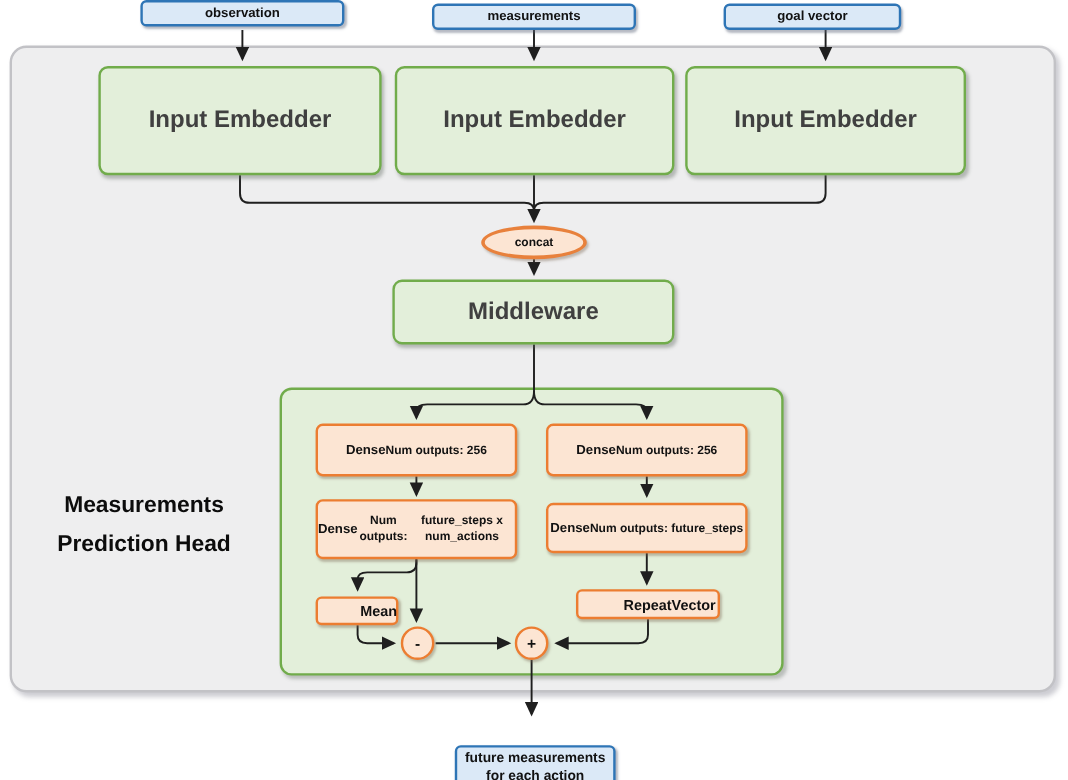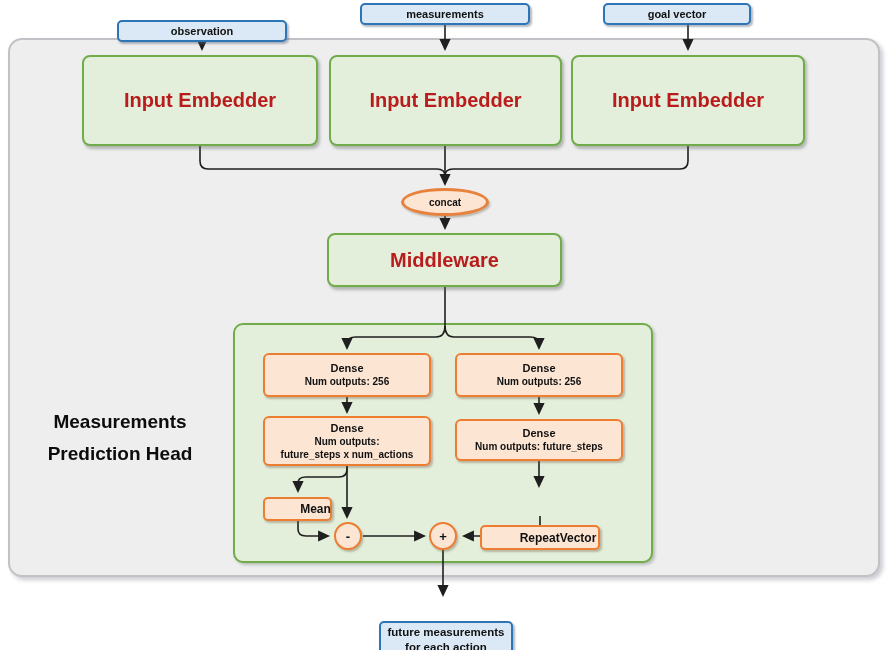--- a/index.html
+++ b/index.html
@@ -46,30 +46,30 @@
     font-weight: bold;
     color: #111111;
     box-shadow: 1.5px 2px 2px rgba(90,100,120,0.45);
   }
   .greenbox {
     background: #e3efda;
     border: 2.5px solid #71ac4b;
     border-radius: 8px;
     font-size: 20px;
     font-weight: bold;
-    color: #b91c1c;
+    color: #404040;
     box-shadow: 2px 2.5px 3px rgba(90,100,90,0.4);
   }
   .orangebox {
     background: #fce5d3;
     border: 2.5px solid #ec7d31;
     border-radius: 6px;
     color: #111111;
     box-shadow: 1.5px 2px 2px rgba(120,100,80,0.4);
-    flex-direction: column;
+    flex-direction: row;
     line-height: 13px;
   }
   .orangebox .ttl { font-size: 11px; font-weight: bold; }
   .orangebox .dtl { font-size: 10px; font-weight: bold; }
   .smallorange {
     background: #fce5d3;
     border: 2.5px solid #ec7d31;
     border-radius: 5px;
     font-size: 12px;
     font-weight: bold;
@@ -158,21 +158,21 @@
       <path d="M298,521 L298,529 Q298,536 306,536 L328,536" marker-end="url(#arw)"></path>
 
       <path d="M363,536 L424,536" marker-end="url(#arw)"></path>
 
       <path d="M540,516 L540,529 Q540,536 532,536 L464,536" marker-end="url(#arw)"></path>
 
       <path d="M443,550 L443,595" marker-end="url(#arw)"></path>
     </g>
   </svg>
 
-  <div class="node chip" style="left:117px; top:20px; width:170px;">observation</div>
+  <div class="node chip" style="left:117px; top:0; width:170px;">observation</div>
   <div class="node chip" style="left:360px; top:3px; width:170px;">measurements</div>
   <div class="node chip" style="left:603px; top:3px; width:148px;">goal vector</div>
 
   <div class="node greenbox" style="left:82px; top:55px; width:236px; height:91px;">Input Embedder</div>
   <div class="node greenbox" style="left:329px; top:55px; width:233px; height:91px;">Input Embedder</div>
   <div class="node greenbox" style="left:571px; top:55px; width:234px; height:91px;">Input Embedder</div>
 
   <div class="node ellipse" style="left:401px; top:188px; width:88px; height:28px;">concat</div>
 
   <div class="node greenbox" style="left:327px; top:233px; width:235px; height:54px;">Middleware</div>
@@ -195,21 +195,21 @@
     <span class="ttl">Dense</span>
     <span class="dtl">Num outputs:</span>
     <span class="dtl">future_steps x num_actions</span>
   </div>
   <div class="node orangebox" style="left:455px; top:419px; width:168px; height:42px;">
     <span class="ttl">Dense</span>
     <span class="dtl">Num outputs: future_steps</span>
   </div>
 
   <div class="node smallorange" style="left:263px; top:497px; width:69px; height:24px;">Mean</div>
-  <div class="node smallorange" style="left:480px; top:491px; width:120px; height:25px;margin-top:34px;">RepeatVector</div>
+  <div class="node smallorange" style="left:480px; top:491px; width:120px; height:25px;">RepeatVector</div>
 
   <div class="node op-circle" style="left:334px; top:522px;">-</div>
   <div class="node op-circle" style="left:429px; top:522px;">+</div>
 
   <div class="node outchip" style="left:379px; top:601px; width:134px; height:38px;">
     <span>future measurements</span>
     <span>for each action</span>
   </div>
 
 </div>

